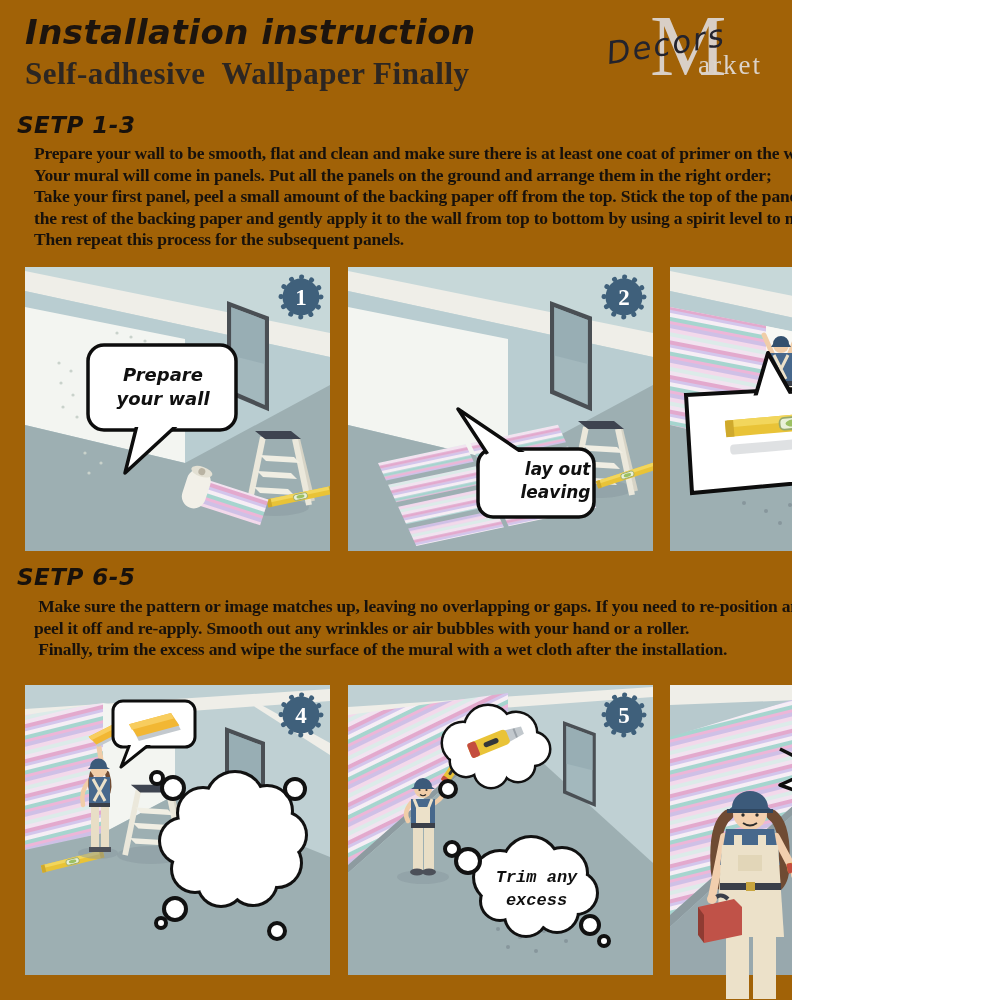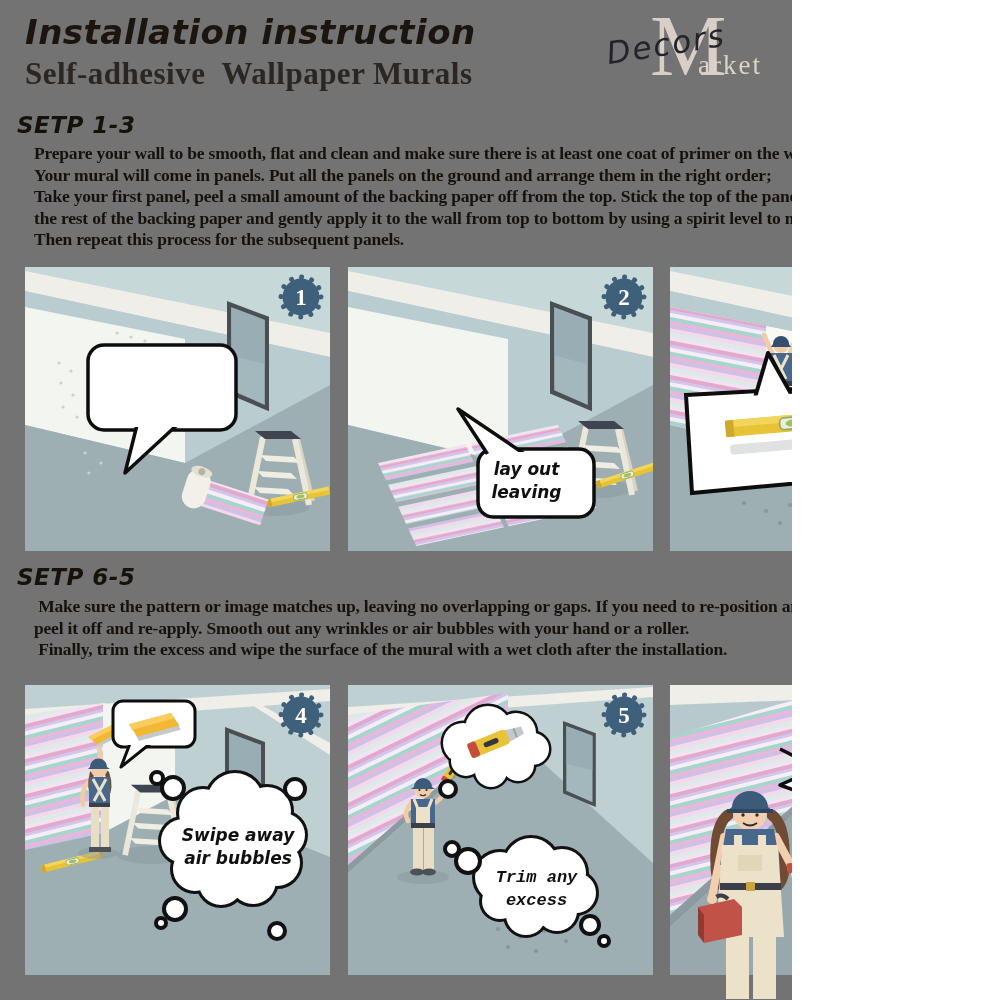--- a/index.html
+++ b/index.html
@@ -1,16 +1,16 @@
 <!DOCTYPE html>
 <html><head>
 <meta charset="utf-8">
 <style>
   html,body{margin:0;padding:0;background:#fff;}
-  .page{position:relative;width:792px;height:1000px;background:#737373;overflow:hidden;
+  .page{position:relative;width:792px;height:1000px;background:#a16207;overflow:hidden;
         font-family:"Liberation Serif",serif;color:#1a140f;}
   .title{position:absolute;left:25px;top:12px;font-family:"DejaVu Sans",sans-serif;
          font-weight:bold;font-style:italic;font-size:34px;letter-spacing:.5px;color:#1c140e;}
   .subtitle{position:absolute;left:25px;top:56px;font-family:"Liberation Serif",serif;
             font-weight:bold;font-size:31px;color:#2c2622;white-space:pre-wrap;letter-spacing:.5px;}
   .logo{position:absolute;right:16px;top:8px;width:170px;height:90px;}
   .logo .monogram{position:absolute;left:44px;top:-12px;font-family:"Liberation Serif",serif;
                   font-size:86px;color:#d9cfc6;}
   .logo .script{position:absolute;left:0px;top:18px;font-family:"DejaVu Sans",sans-serif;
                 font-style:italic;font-size:31px;color:#23232d;transform:rotate(-9deg);letter-spacing:2px;}
@@ -25,21 +25,21 @@
   #row1{top:267px;height:284px;}
   #row2{top:685px;height:315px;}
   .panel{position:relative;width:305px;height:284px;}
   #row2 .panel{height:315px;}
   .panel > svg.scene{position:absolute;left:0;top:0;}
   .badge{position:absolute;width:48px;height:48px;right:5px;top:6px;}
   .badge-num{font-family:"Liberation Serif",serif;font-weight:bold;font-size:23px;fill:#ffffff;}
   .bubble-text{position:absolute;font-family:"DejaVu Sans",sans-serif;font-weight:bold;
                font-style:italic;font-size:17px;line-height:21px;color:#101010;text-align:center;}
   .bt1{left:68px;top:96px;width:140px;font-size:18px;line-height:24px;}
-  .bt2{left:124px;top:191px;width:110px;line-height:23px;}
+  .bt2{left:133px;top:191px;width:110px;line-height:23px;text-align:right;}
   .bt4{left:152px;top:139px;width:122px;line-height:23px;}
   .bt5{left:136px;top:181px;width:106px;line-height:23px;font-family:Liberation Mono, monospace;}
   .bt6{left:151px;top:80px;width:98px;font-size:20px;}
 </style>
 </head>
 <body>
 
 <svg width="0" height="0" style="position:absolute" aria-hidden="true">
 <defs>
   <g id="stripes">
@@ -104,21 +104,21 @@
     <polygon points="4,14 34,6 37,12 7,20" fill="#c3c9ce"></polygon>
     <polygon points="0,8 30,0 36,9 6,17" fill="#f2b733"></polygon>
     <polygon points="0,8 30,0 32,4 2,12" fill="#f8cd5e"></polygon>
   </g>
 </defs>
 </svg>
 
 <div class="page">
 
   <div class="title">Installation instruction</div>
-  <div class="subtitle">Self-adhesive  Wallpaper Murals</div>
+  <div class="subtitle">Self-adhesive  Wallpaper Finally</div>
   <div class="logo">
     <span class="monogram">M</span>
     <span class="suffix">arket</span>
     <span class="script">Decors</span>
   </div>
 
   <div class="step-heading" style="top:112px">SETP 1-3</div>
   <div class="body-text" style="top:143px">Prepare your wall to be smooth, flat and clean and make sure there is at least one coat of primer on the wall.
 Your mural will come in panels. Put all the panels on the ground and arrange them in the right order;
 Take your first panel, peel a small amount of the backing paper off from the top. Stick the top of the panel to the wall and peel away the rest of the backing paper and gently apply it to the wall from top to bottom by using a spirit level to make sure it's straight. Then repeat this process for the subsequent panels.</div>
@@ -158,20 +158,24 @@
           <rect x="-4" y="-6" width="24" height="40" rx="12" fill="#f2f0e8"></rect>
           <ellipse cx="8" cy="-4" rx="11" ry="5" fill="#e3e0d3"></ellipse>
           <circle cx="8" cy="-4" r="3.5" fill="#b9b3a3"></circle>
         </g>
         <g>
           <rect x="63" y="78" width="148" height="85" rx="16" fill="#ffffff" stroke="#0d0d0d" stroke-width="3.5"></rect>
           <path d="M112,158 L100,206 L152,158" fill="#ffffff" stroke="#0d0d0d" stroke-width="3.5" stroke-linejoin="round"></path>
           <rect x="66" y="81" width="142" height="79" rx="14" fill="#ffffff"></rect>
         </g>
       </svg>
+      <div class="bubble-text bt1">
+        <div>Prepare</div>
+        <div>your wall</div>
+      </div>
       <svg class="badge" viewBox="0 0 48 48">
         <use href="#badge"></use>
         <text class="badge-num" x="24" y="32" text-anchor="middle">1</text>
       </svg>
     </div>
 
     <div class="panel">
       <svg class="scene" width="305" height="284" viewBox="0 0 305 284">
         <rect width="305" height="284" fill="#c7d8d9"></rect>
         <polygon points="0,4 305,66 305,90 0,24" fill="#efeee8"></polygon>
@@ -356,24 +360,20 @@
           <g fill="#ffffff" stroke="#111111" stroke-width="4">
             <circle cx="148" cy="103" r="11"></circle>
               <circle cx="132" cy="93" r="6"></circle>
             <circle cx="270" cy="104" r="10"></circle>
             <circle cx="150" cy="224" r="11"></circle>
               <circle cx="136" cy="238" r="5"></circle>
             <circle cx="252" cy="246" r="8"></circle>
           </g>
         </g>
       </svg>
-      <div class="bubble-text bt4">
-        <div>Swipe away</div>
-        <div>air bubbles</div>
-      </div>
       <svg class="badge" viewBox="0 0 48 48">
         <use href="#badge"></use>
         <text class="badge-num" x="24" y="32" text-anchor="middle">4</text>
       </svg>
     </div>
 
     <div class="panel">
       <svg class="scene" width="305" height="315" viewBox="0 0 305 315">
         <rect width="305" height="290" fill="#bfd0d3"></rect>
         <polygon points="0,22 305,2 305,12 0,34" fill="#efeee8"></polygon>

